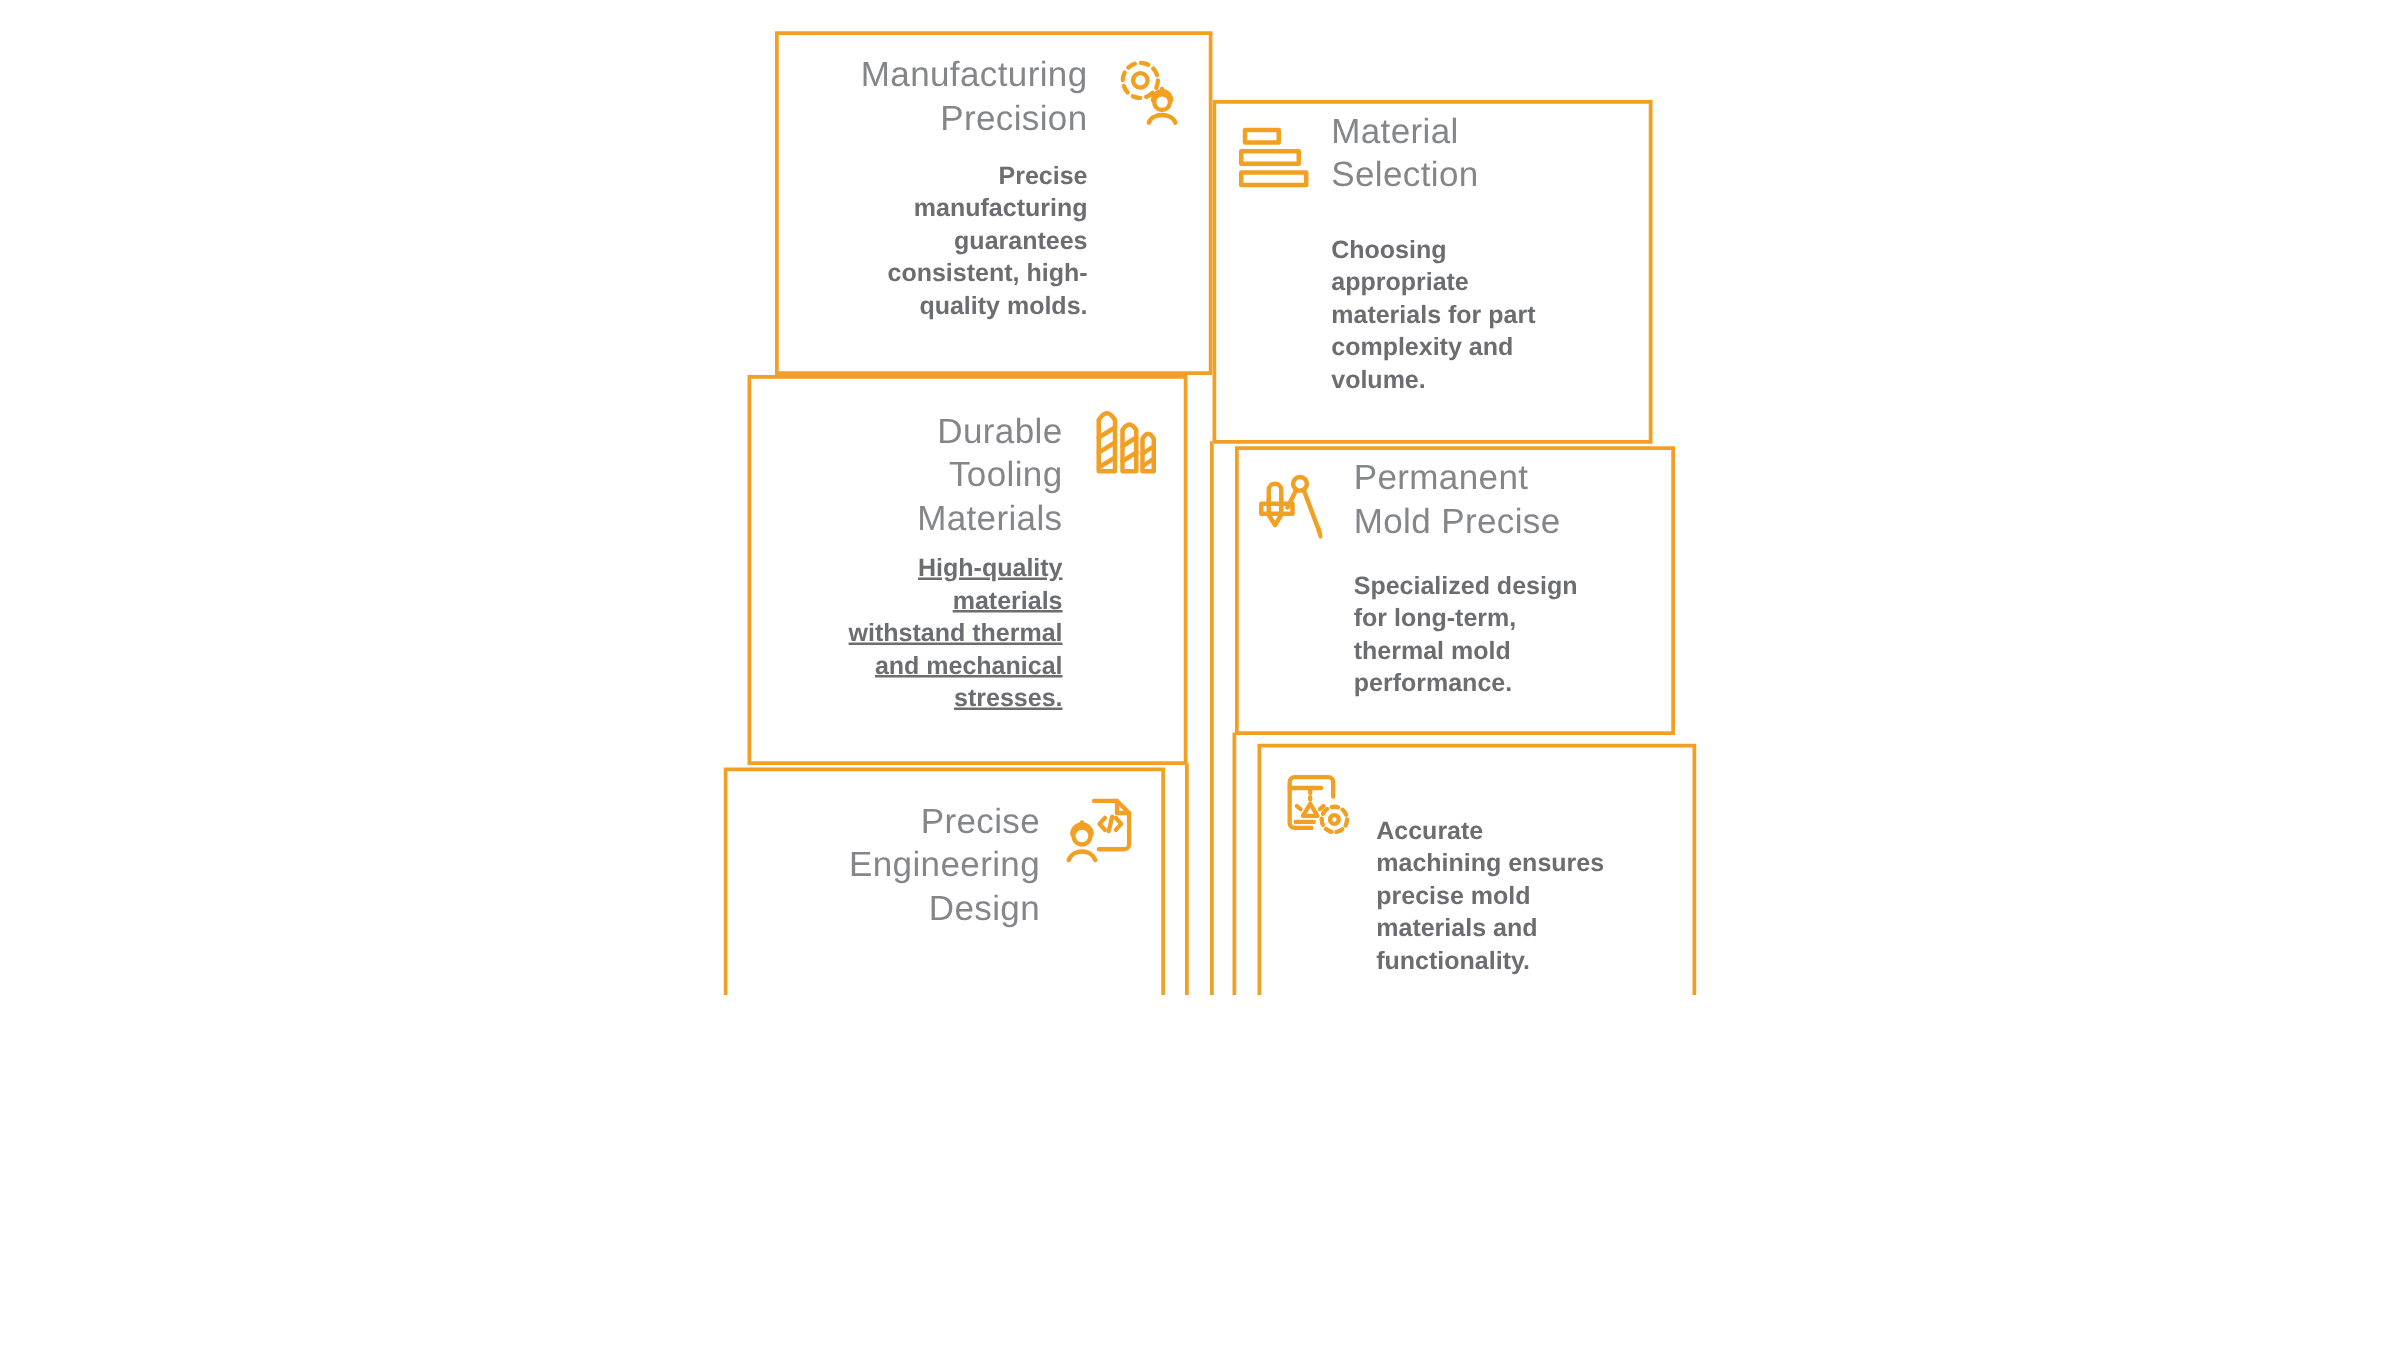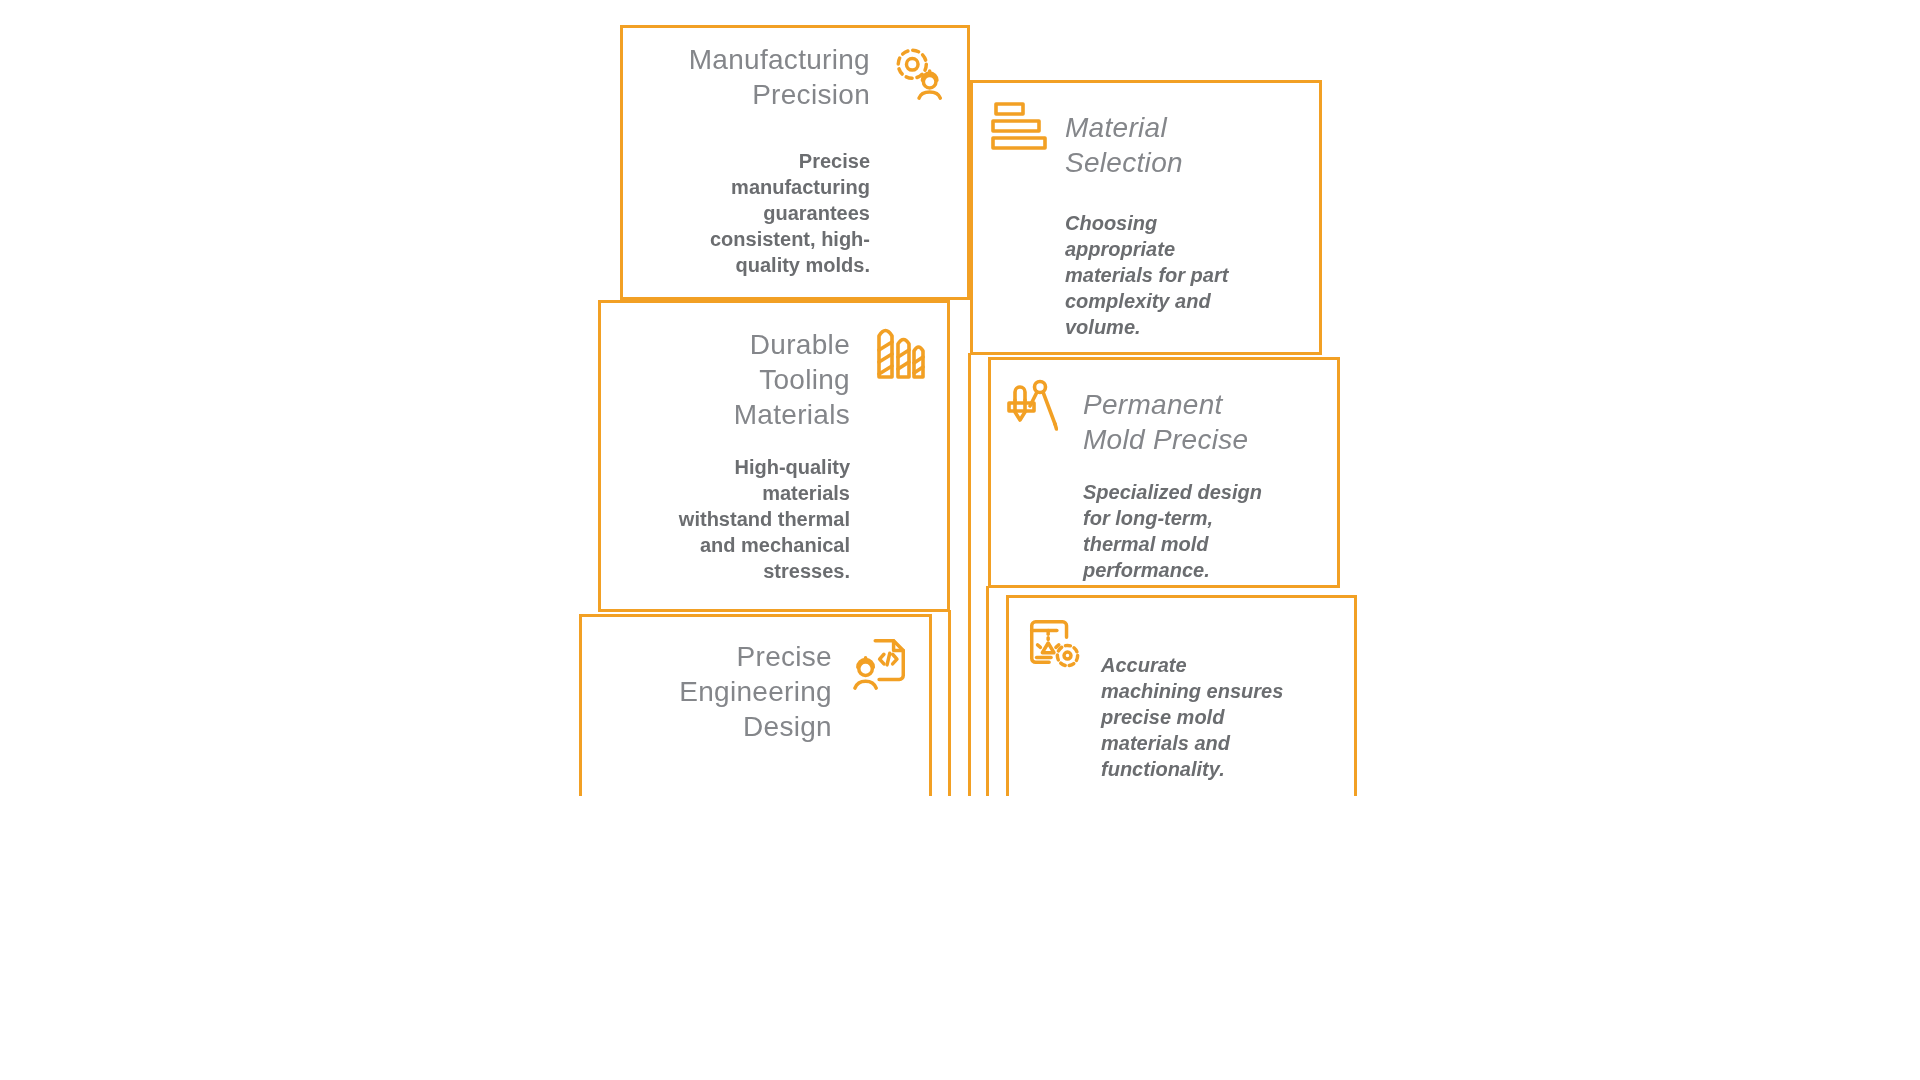--- a/index.html
+++ b/index.html
@@ -15,32 +15,32 @@
     margin:0;font-size:28px;line-height:35px;font-weight:400;color:#84868a;letter-spacing:.3px;
   }
   .card p{
     margin:26px 0 0 0;font-size:20px;line-height:26px;font-weight:700;color:#6b6d70;
   }
   .card.left{text-align:right;}
   .card.left .inner{padding:14px 97px 0 20px;}
   .card.left h2{margin-left:auto;}
   .card.left p{margin-left:auto;}
   .card.right{text-align:left;}
-  .card.right .inner{padding:27px 20px 0 92px;font-style:italic;}
+  .card.right .inner{padding:4px 20px 0 92px;}
   .icon{position:absolute;display:block;}
   .card.left .icon{right:18px;top:16px;}
   .card.right .icon{left:15px;top:16px;}
   
   #card1{left:620px;top:25px;width:350px;height:275px;}
-  #card1 h2{max-width:200px;}  #card1 p{max-width:185px;margin-top:36px;text-align:right;}
+  #card1 h2{max-width:200px;}  #card1 p{max-width:185px;margin-top:16px;text-align:right;}
   #card2{left:970px;top:80px;width:352px;height:275px;}
   #card2 h2{max-width:210px;}  #card2 p{max-width:200px;margin-top:30px;}
   #card3{left:598px;top:300px;width:352px;height:312px;padding-left:44px;}
   #card3 .inner{padding-top:24px;}
-  #card3 h2{max-width:140px;}  #card3 p{max-width:185px;margin-top:22px;}
+  #card3 h2{max-width:140px;}  #card3 p{max-width:185px;margin-top:10px;text-decoration:underline;}
   #card4{left:988px;top:357px;width:352px;height:231px;}
   #card4 h2{max-width:180px;}  #card4 p{max-width:195px;margin-top:22px;}
   #card5{left:579px;top:614px;width:353px;height:276px;}
   #card5 .inner{padding-top:22px;}
   #card5 h2{max-width:175px;}  #card5 p{max-width:195px;margin-top:20px;}
   #card6{left:1006px;top:595px;width:351px;height:275px;}
   #card6 .inner{padding-top:30px;}
   #card6 h2{max-width:200px;}  #card6 p{max-width:188px;margin-top:24px;}
   
   .pline{position:absolute;width:3px;background:#F2A024;}

